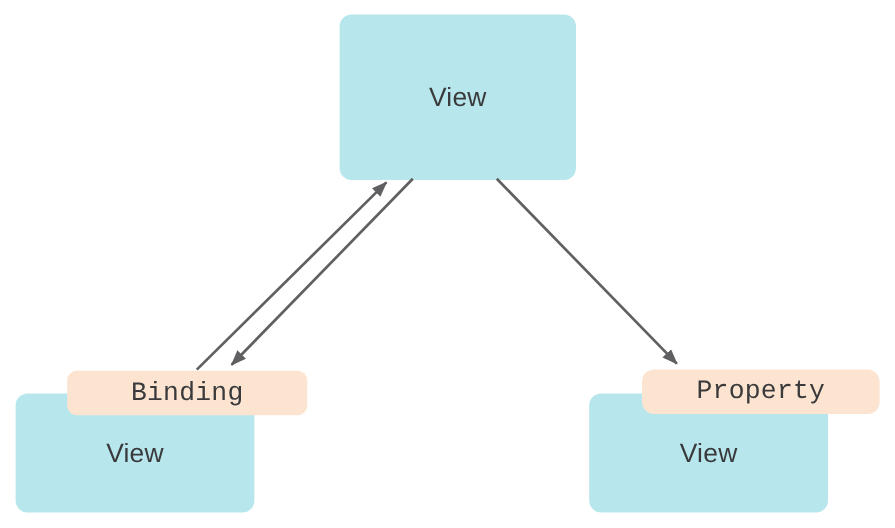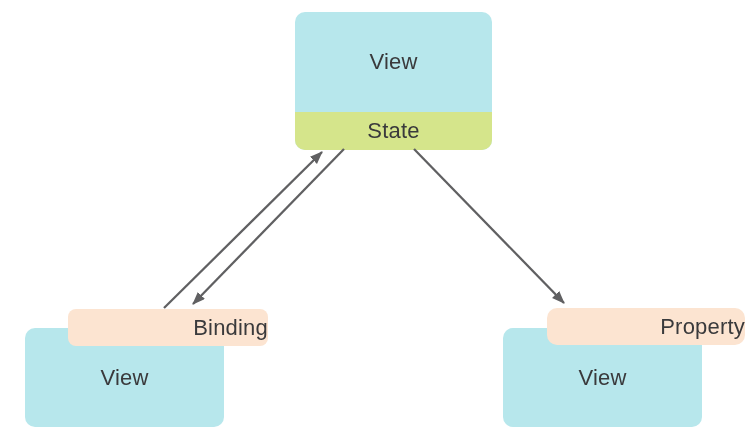--- a/index.html
+++ b/index.html
@@ -19,21 +19,21 @@
     font-family:"Liberation Sans","DejaVu Sans",sans-serif;
     color:var(--text);
     overflow:hidden;
   }
   .arrows{
     position:absolute;left:0;top:0;width:746px;height:440px;
     z-index:1;pointer-events:none;
   }
   .edge{stroke:var(--arrow);stroke-width:2.25px;fill:none;}
   .arrowhead-path{fill:var(--arrow);}
-  .node{position:absolute;margin-left:12px;}
+  .node{position:absolute;}
   .label{
     font-size:22px;
     line-height:1;
     color:var(--text);
     letter-spacing:0.2px;
   }
   .top-box{
     left:283px;top:12px;width:197px;height:138px;
     border-radius:10px;overflow:hidden;
     background:var(--view-fill);
@@ -55,22 +55,23 @@
     background:var(--view-fill);
     display:flex;align-items:center;justify-content:center;
     z-index:0;
   }
   .view-box.left{left:13px;top:328px;}
   .view-box.right{left:491px;top:328px;}
   .pill{
     height:37px;
     border-radius:8px;
     background:var(--pill-fill);
-    display:flex;align-items:center;justify-content:flex-end;
+    display:flex;align-items:center;justify-content:center;
     z-index:2;
+    font-family:Liberation Mono, monospace;
   }
   .pill.binding{left:56px;top:309px;width:200px;}
   .pill.property{left:535px;top:308px;width:198px;border-radius:10px;}
 </style>
 </head>
 <body>
 
 <div class="canvas">
 
   <svg class="arrows" viewBox="0 0 746 440" xmlns="http://www.w3.org/2000/svg">
@@ -81,23 +82,20 @@
     </defs>
     <line class="edge" marker-end="url(#arrowhead)" x1="164" y1="308" x2="322" y2="152"></line>
     <line class="edge" marker-end="url(#arrowhead)" x1="344" y1="149" x2="193" y2="304"></line>
     <line class="edge" marker-end="url(#arrowhead)" x1="414" y1="149" x2="564" y2="303"></line>
   </svg>
 
   <div class="node top-box">
     <div class="top-view-area">
       <span class="label">View</span>
     </div>
-    <div class="state-strip">
-      <span class="label">State</span>
-    </div>
   </div>
 
   <div class="node view-box left">
     <span class="label">View</span>
   </div>
   <div class="node pill binding">
     <span class="label">Binding</span>
   </div>
 
   <div class="node view-box right">

